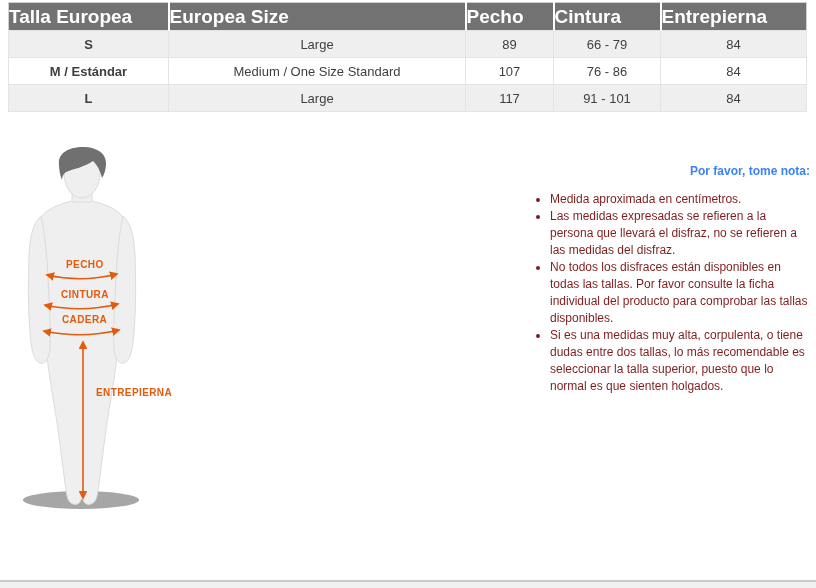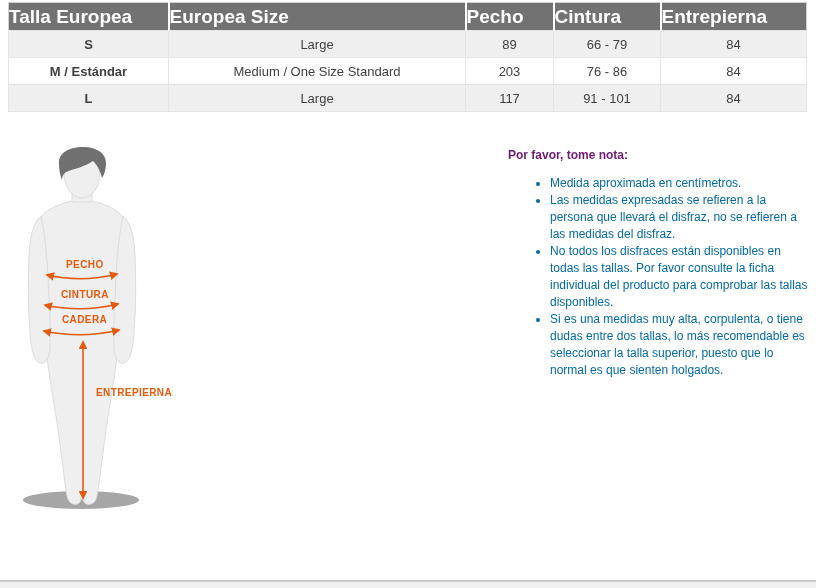--- a/index.html
+++ b/index.html
@@ -31,23 +31,23 @@
   tbody tr:nth-child(odd) td{background:var(--row-alt);}
   tbody td:first-child{font-weight:bold;}
   
   .figure-svg{position:absolute; left:0; top:140px; width:420px; height:375px;}
   .figure-svg text{
     font-family:"Liberation Sans", sans-serif; font-size:10px; font-weight:bold;
     fill:var(--accent); letter-spacing:.4px;
   }
   
   .notes{position:absolute; left:508px; top:148px; width:302px;}
-  .notes h3{font-size:12px; font-weight:bold; color:#701a75; margin:0 0 13px 0; line-height:14px;}
+  .notes h3{font-size:12px; font-weight:bold; color:#3b82f6; margin:16px 0 13px 0; line-height:14px;text-align:right;}
   .notes ul{margin:0; padding-left:42px;}
-  .notes li{font-size:12px; line-height:17px; color:#0369a1;}
+  .notes li{font-size:12px; line-height:17px; color:#7f1d1d;}
   
   .bottom-line{position:absolute; left:0; top:580px; width:816px; height:2px; background:#c9c9c9;}
   .bottom-strip{position:absolute; left:0; top:582px; width:816px; height:6px; background:#f0f0f0;}
 </style>
 </head>
 <body>
 
 <div class="page">
 
   <div class="table-wrap">
@@ -72,21 +72,21 @@
           <tr>
             <td>S</td>
             <td>Large</td>
             <td>89</td>
             <td>66 - 79</td>
             <td>84</td>
           </tr>
           <tr>
             <td>M / Estándar</td>
             <td>Medium / One Size Standard</td>
-            <td>203</td>
+            <td>107</td>
             <td>76 - 86</td>
             <td>84</td>
           </tr>
           <tr>
             <td>L</td>
             <td>Large</td>
             <td>117</td>
             <td>91 - 101</td>
             <td>84</td>
           </tr>

